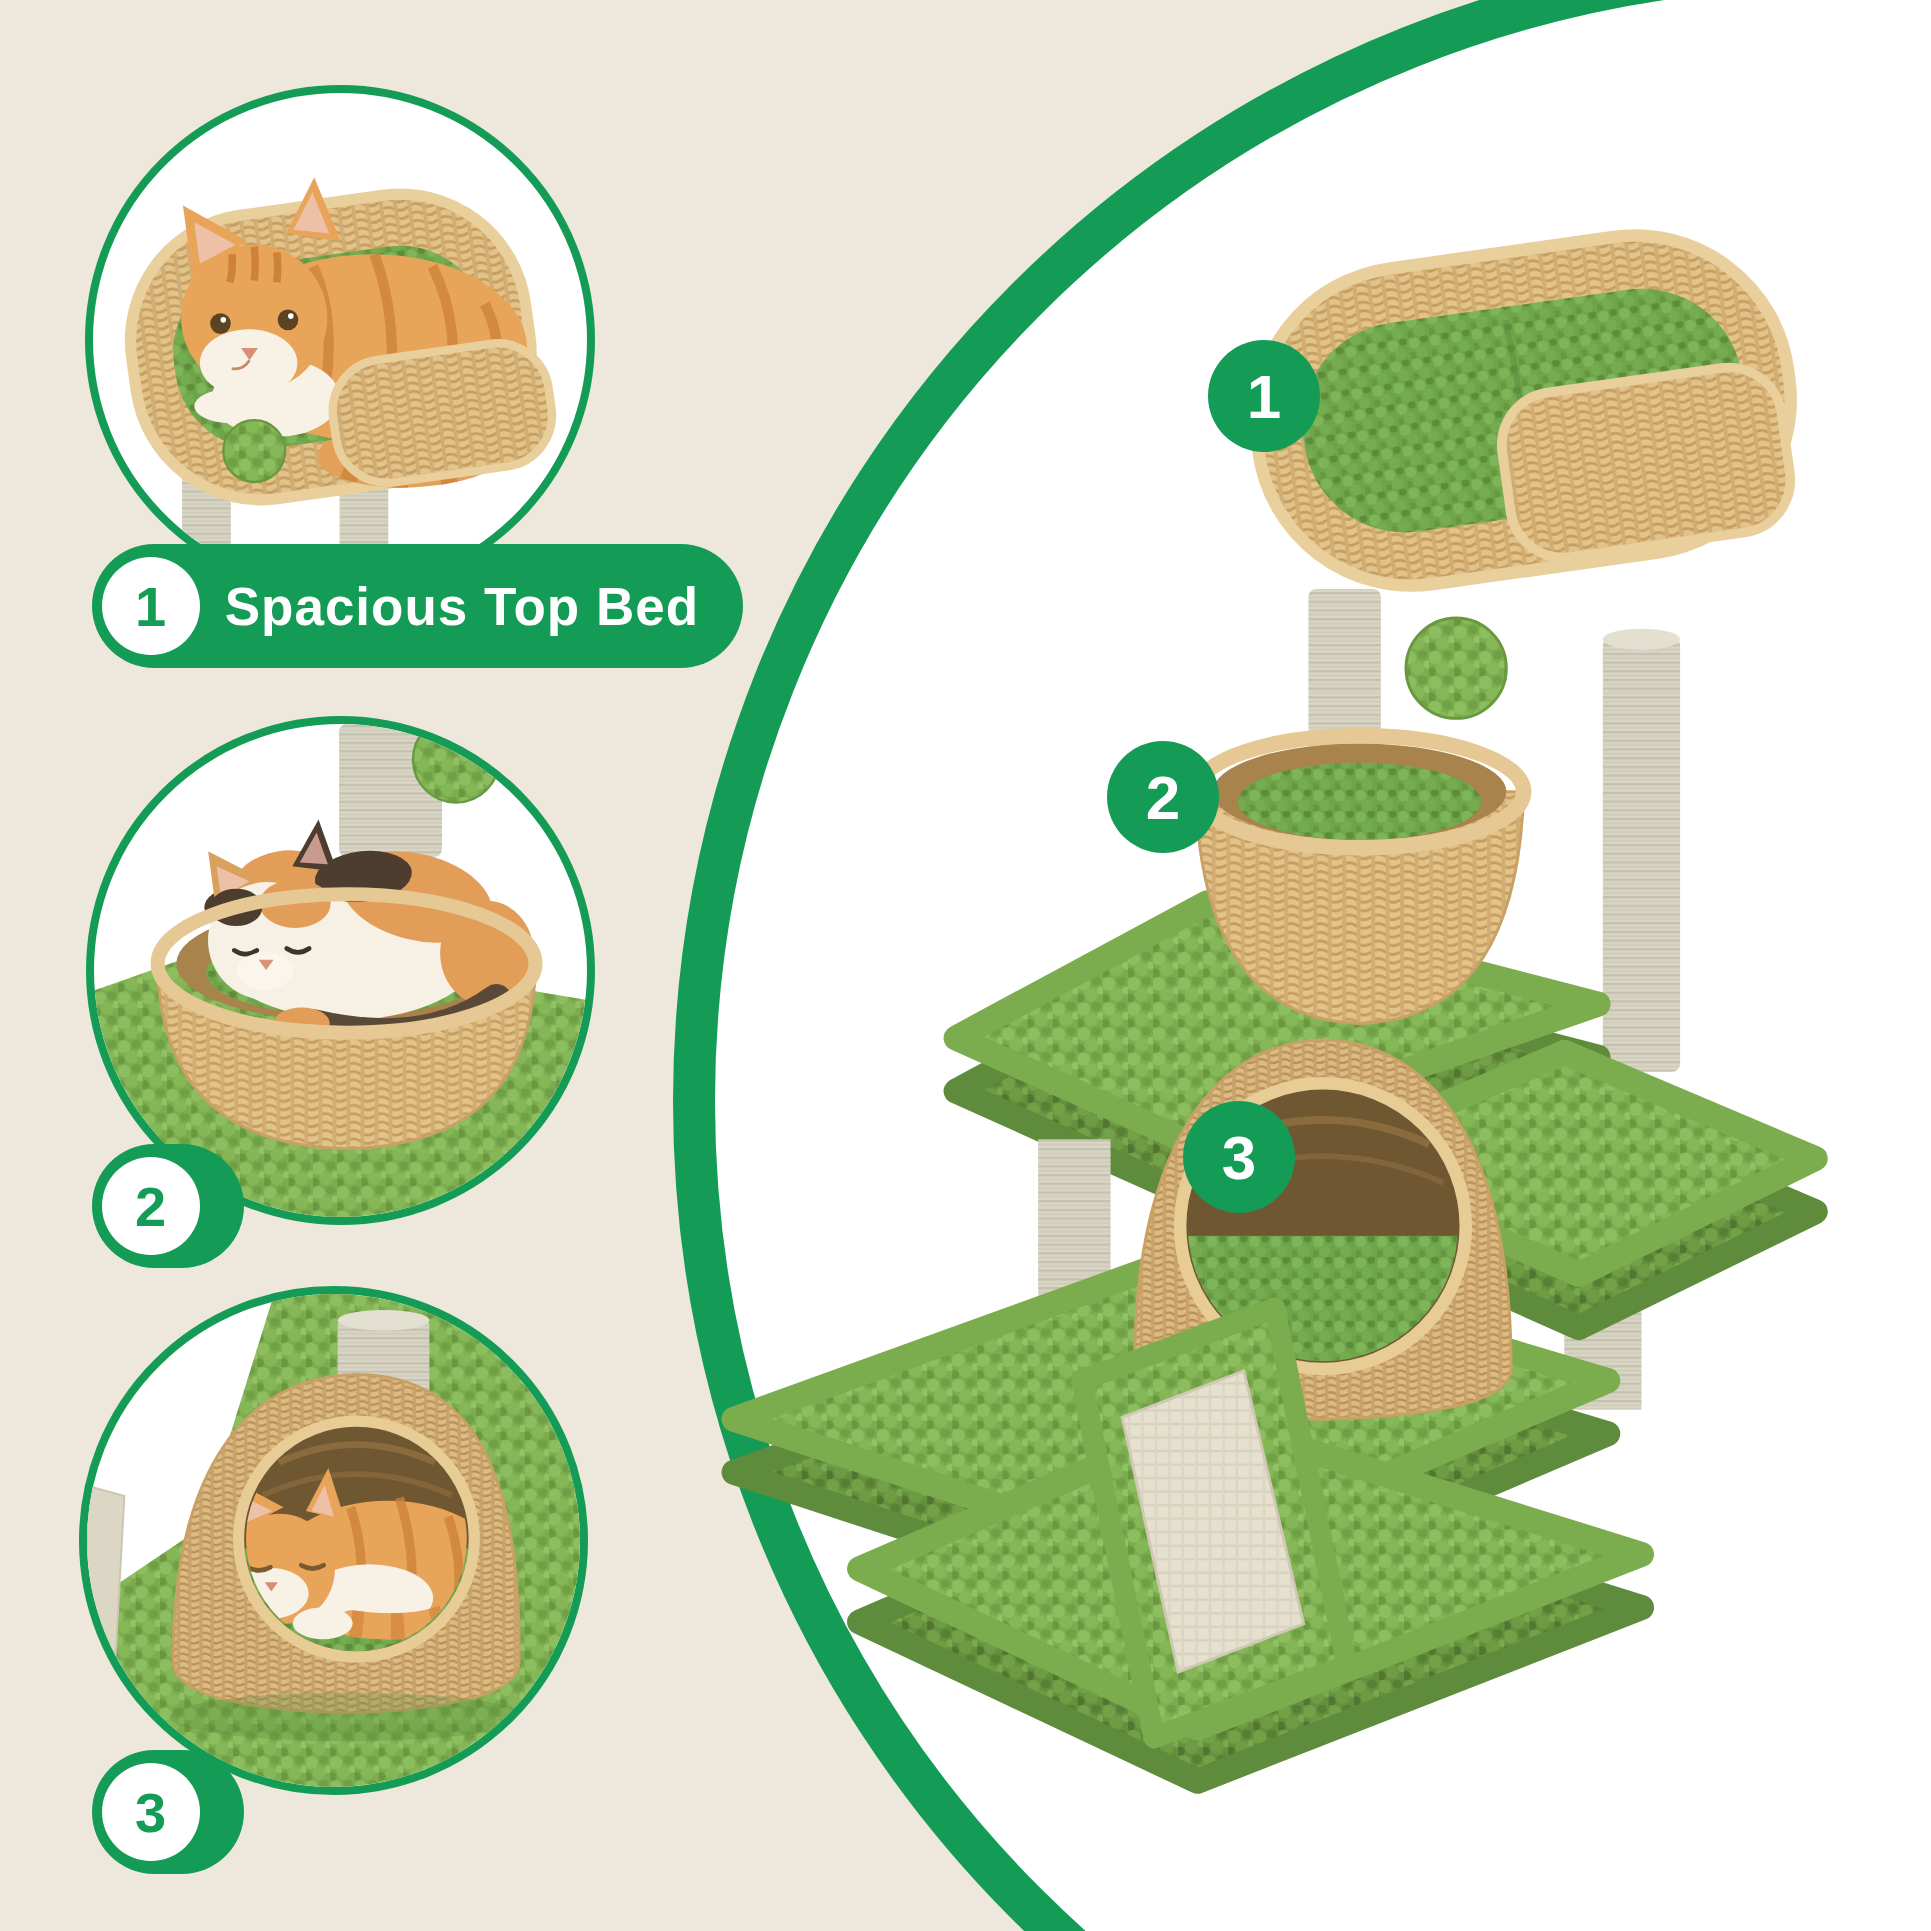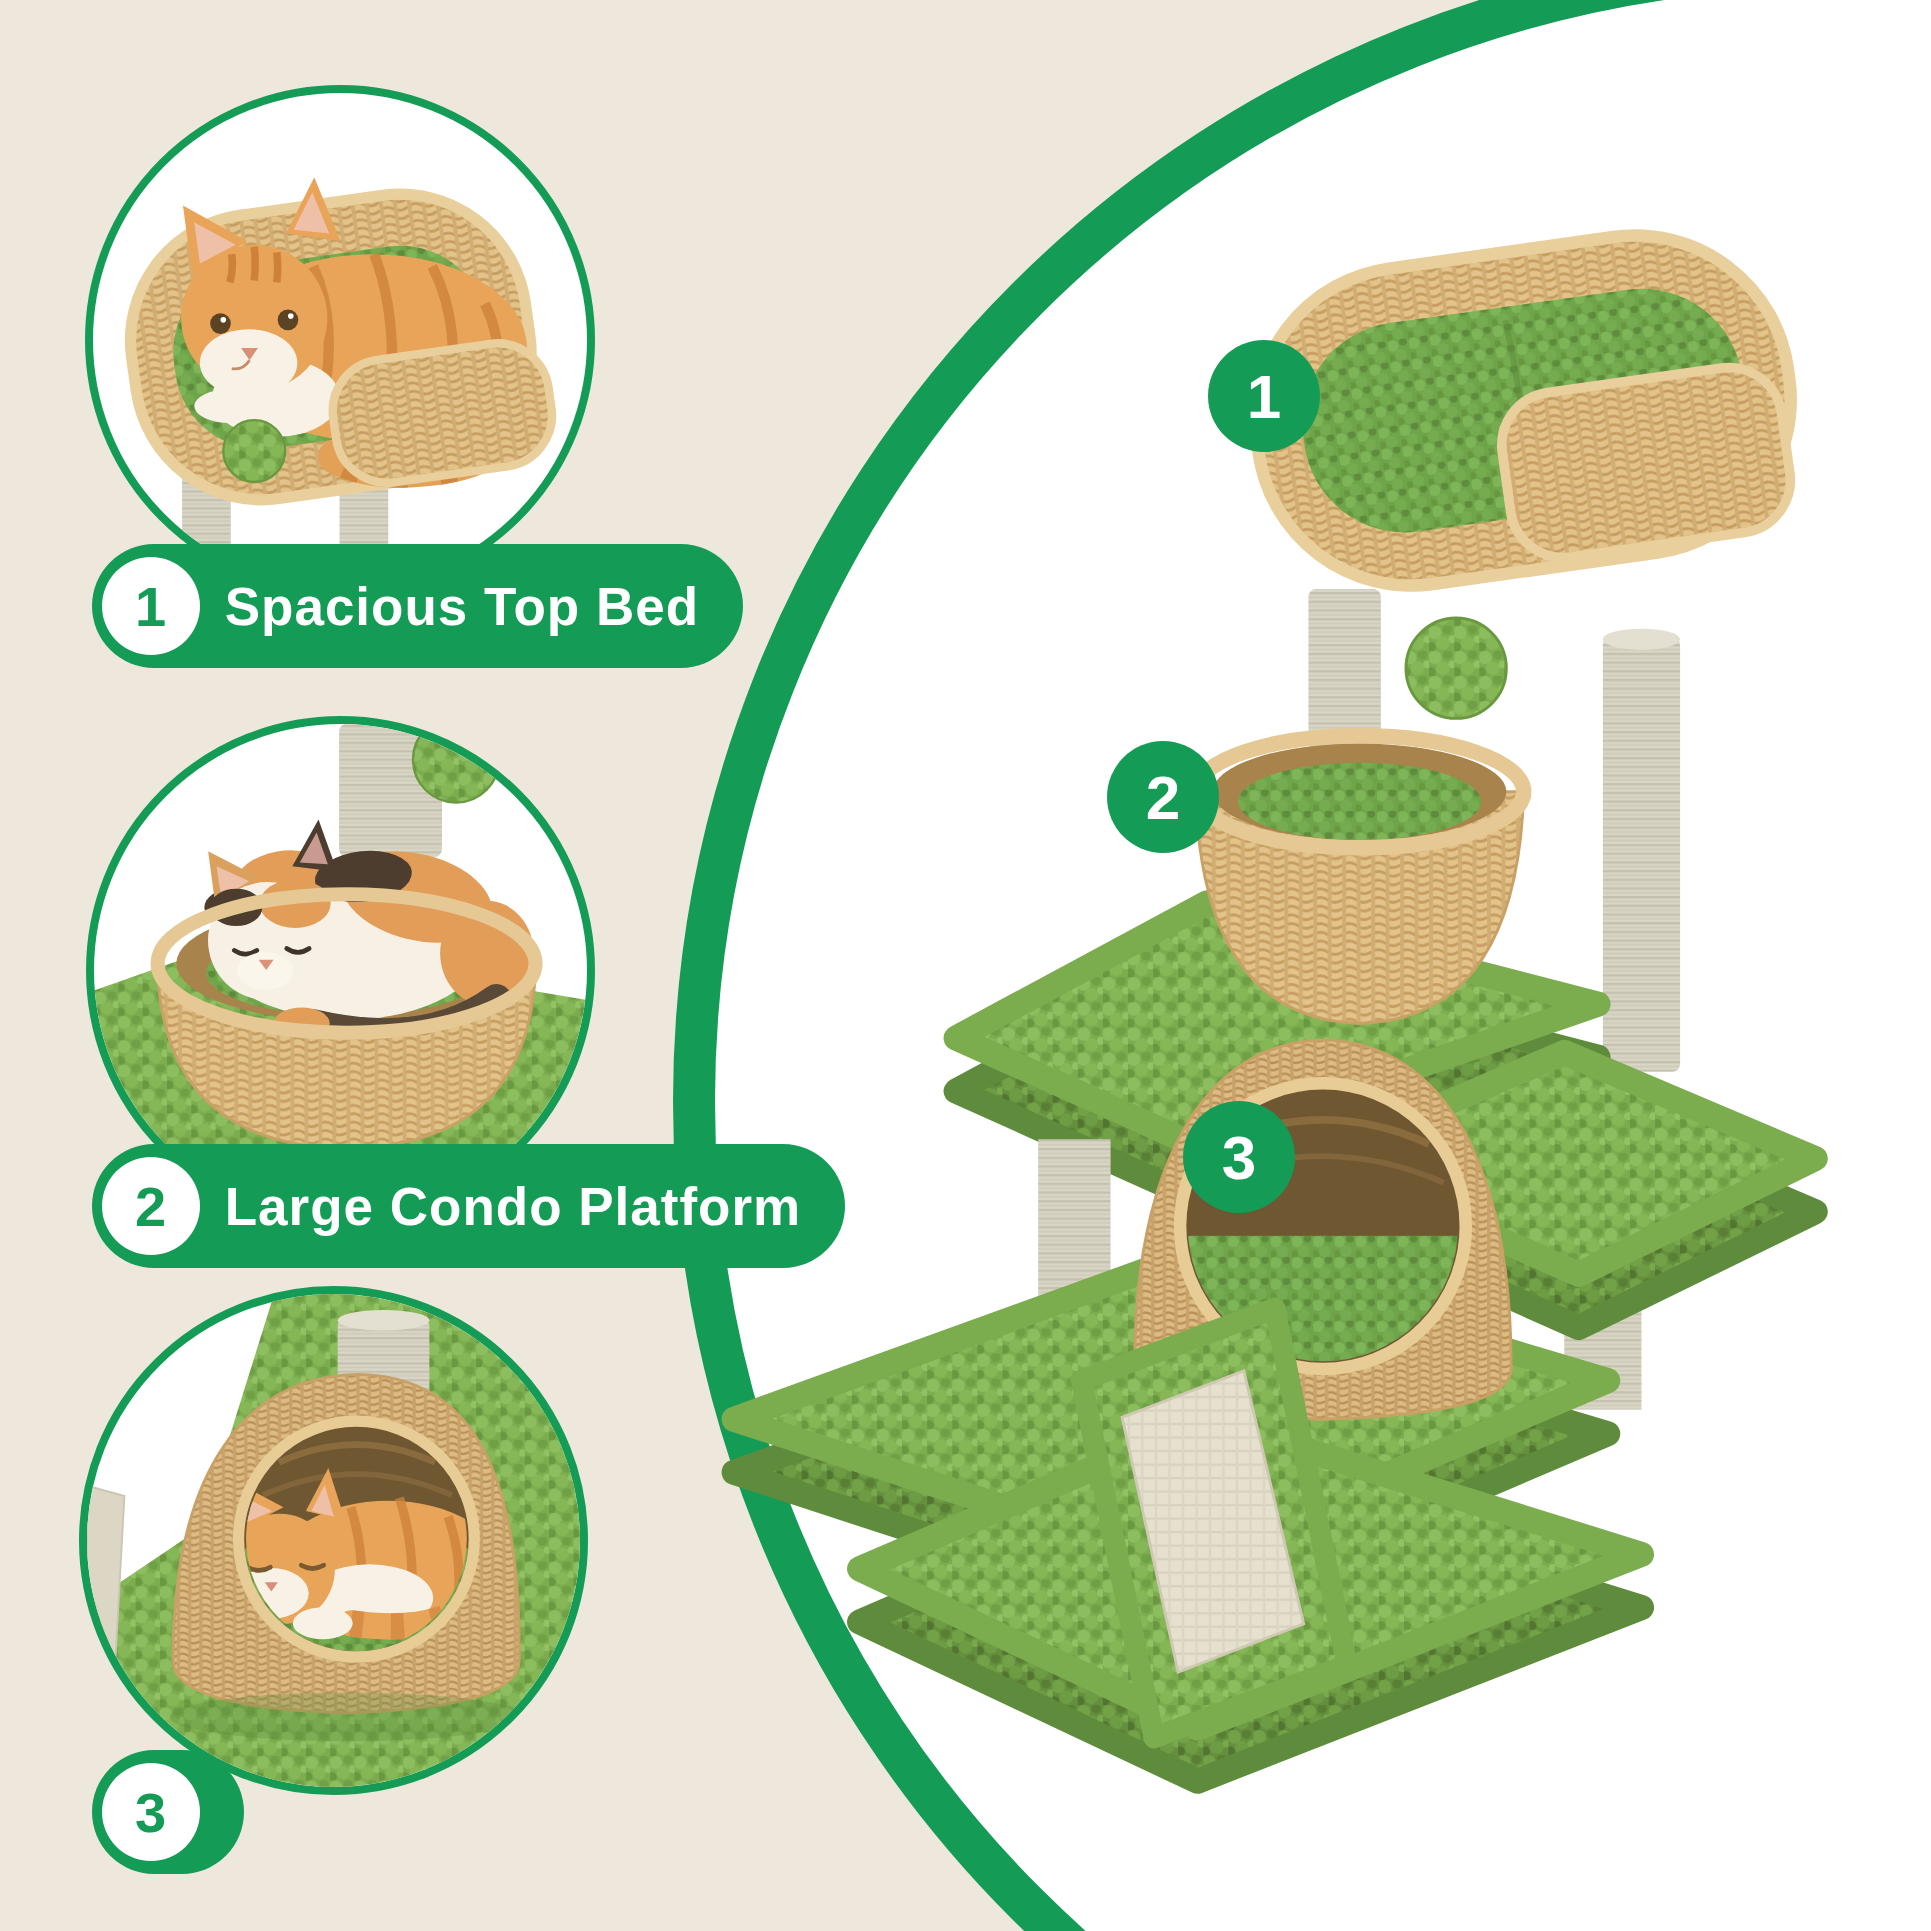--- a/index.html
+++ b/index.html
@@ -290,21 +290,20 @@
       <ellipse cx="278" cy="452" rx="190" ry="26" fill="#5E8C3C" opacity="0.3"></ellipse>
     </svg>
   </div>
 
   <div class="pill p1">
     <div class="pill-badge">1</div>
     <div class="pill-label">Spacious Top Bed</div>
   </div>
   <div class="pill p2">
     <div class="pill-badge">2</div>
-    <div class="pill-label">Large Condo Platform</div>
   </div>
   <div class="pill p3">
     <div class="pill-badge">3</div>
   </div>
 
   <div class="marker m1">1</div>
   <div class="marker m2">2</div>
   <div class="marker m3">3</div>
 
 </div>

